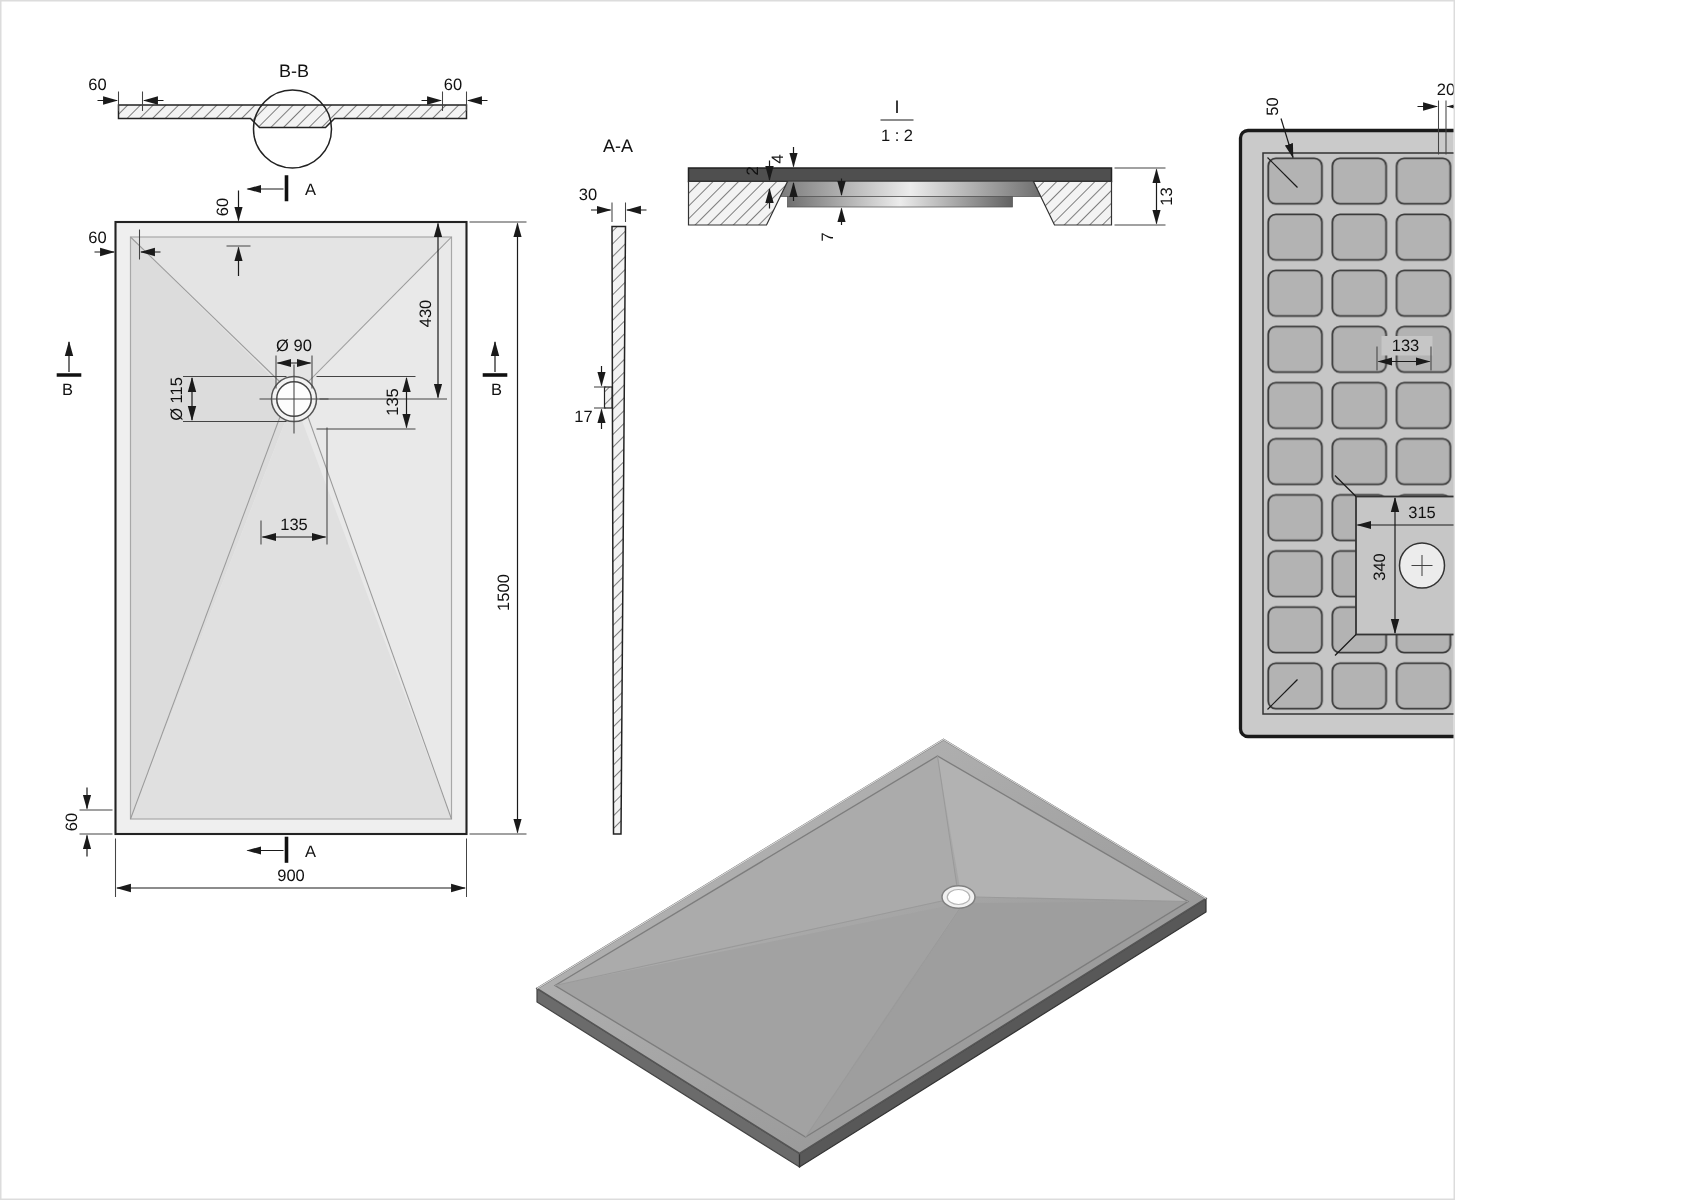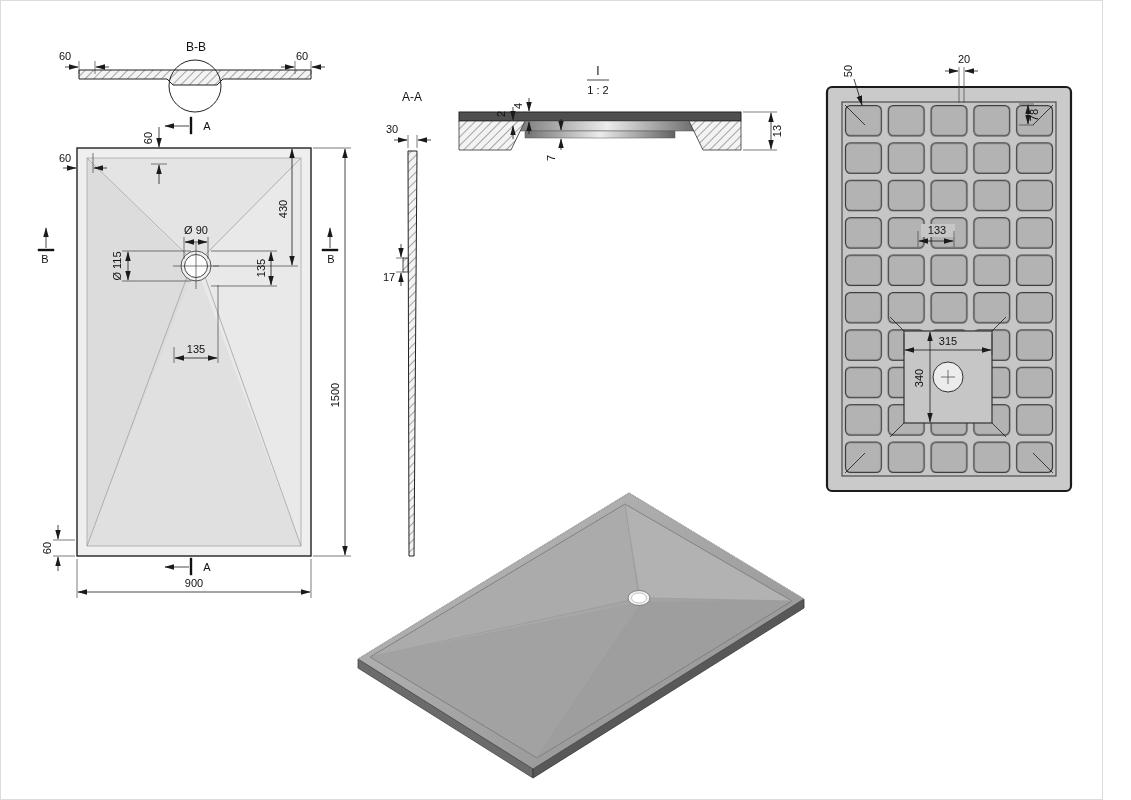--- a/index.html
+++ b/index.html
@@ -1,16 +1,16 @@
 <!DOCTYPE html>
 <html><head>
 <meta charset="utf-8">
 <style>
   html,body{margin:0;padding:0;background:#ffffff;}
-  .sheet{position:relative;width:1103px;height:800px;background:#fff;
+  .sheet{position:relative;width:970px;height:800px;background:#fff;
          font-family:"Liberation Sans","DejaVu Sans",sans-serif;
          border:1px solid #dcdcdc;box-sizing:border-box;overflow:hidden;}
   svg{display:block;}
   text{font-family:"Liberation Sans","DejaVu Sans",sans-serif;fill:#111;}
   .dtxt{font-size:11px;text-anchor:middle;}
   .lbl{font-size:12px;text-anchor:middle;}
   .ext{stroke:#444;stroke-width:0.7;fill:none;}
   .dim{stroke:#1a1a1a;stroke-width:0.8;fill:none;}
   .thin{stroke:#9a9a9a;stroke-width:0.7;fill:none;}
   .cut{stroke:#111;stroke-width:2.4;stroke-linecap:square;fill:none;}

